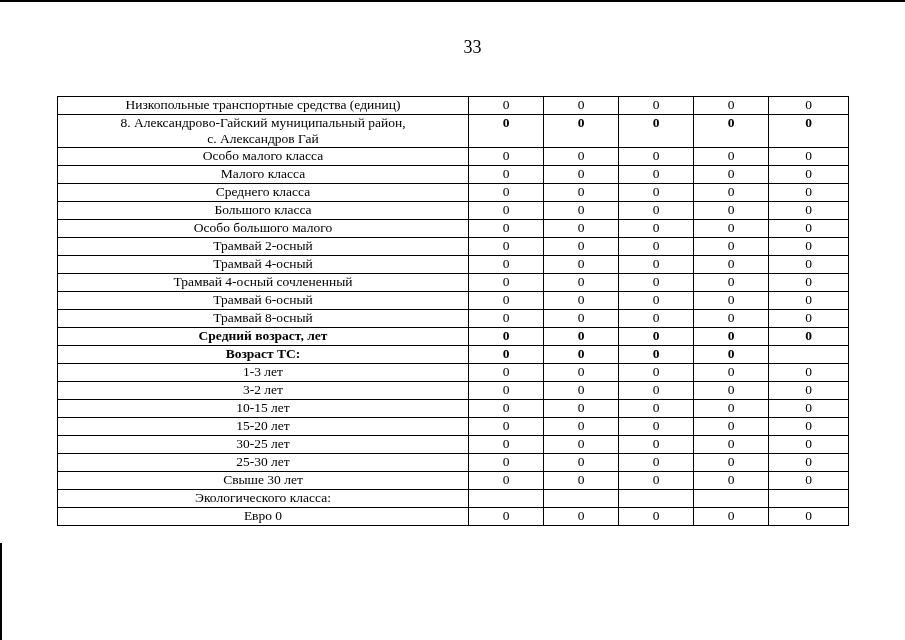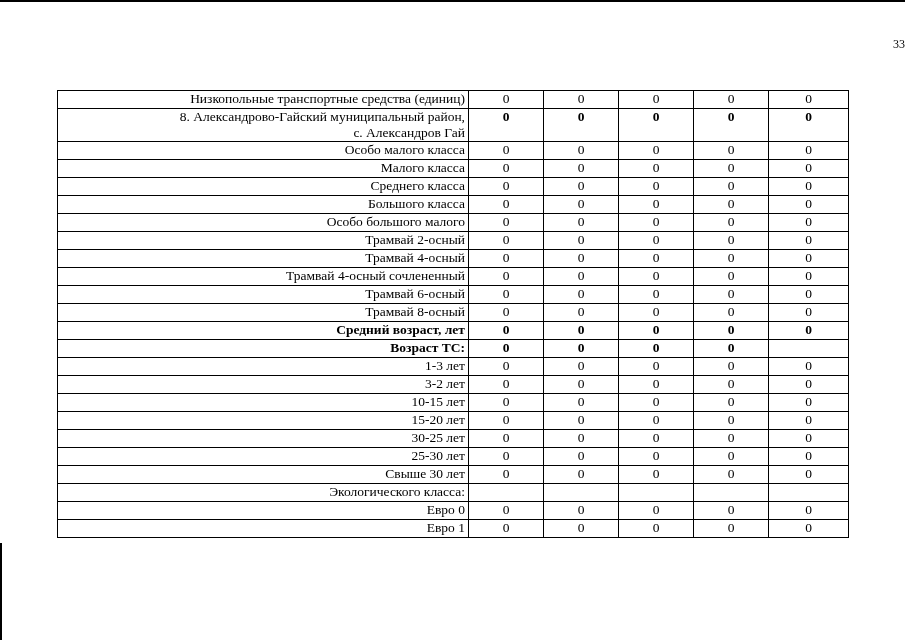--- a/index.html
+++ b/index.html
@@ -19,42 +19,42 @@
     background: #000000;
   }
   .edge-left-bottom {
     position: absolute;
     left: 0; top: 543px;
     width: 2px; height: 97px;
     background: #000000;
   }
   .page-number {
     padding-top: 37px;
-    text-align: right;
-    font-size: 12px;
+    text-align: center;
+    font-size: 18px;
     padding-left: 40px;
   }
   table.data-table {
     border-collapse: collapse;
     table-layout: fixed;
     width: 791px;
     margin-left: 57px;
     margin-top: 38px;
   }
   table.data-table td {
     border: 1px solid #000000;
     font-size: 13.5px;
     line-height: 16px;
     height: 18px;
     padding: 0 3px;
     vertical-align: top;
     overflow: hidden;
   }
   td.label-cell {
-    text-align: right;
+    text-align: center;
     white-space: pre-line;
   }
   td.value-cell {
     text-align: center;
   }
   .bold { font-weight: bold; }
 </style>
 </head>
 <body>
 
@@ -251,22 +251,14 @@
         <td class="value-cell"></td>
       </tr>
       <tr>
         <td class="label-cell">Евро 0</td>
         <td class="value-cell">0</td>
         <td class="value-cell">0</td>
         <td class="value-cell">0</td>
         <td class="value-cell">0</td>
         <td class="value-cell">0</td>
       </tr>
-      <tr>
-        <td class="label-cell">Евро 1</td>
-        <td class="value-cell">0</td>
-        <td class="value-cell">0</td>
-        <td class="value-cell">0</td>
-        <td class="value-cell">0</td>
-        <td class="value-cell">0</td>
-      </tr>
     </tbody>
 </table>
 
 </body></html>

